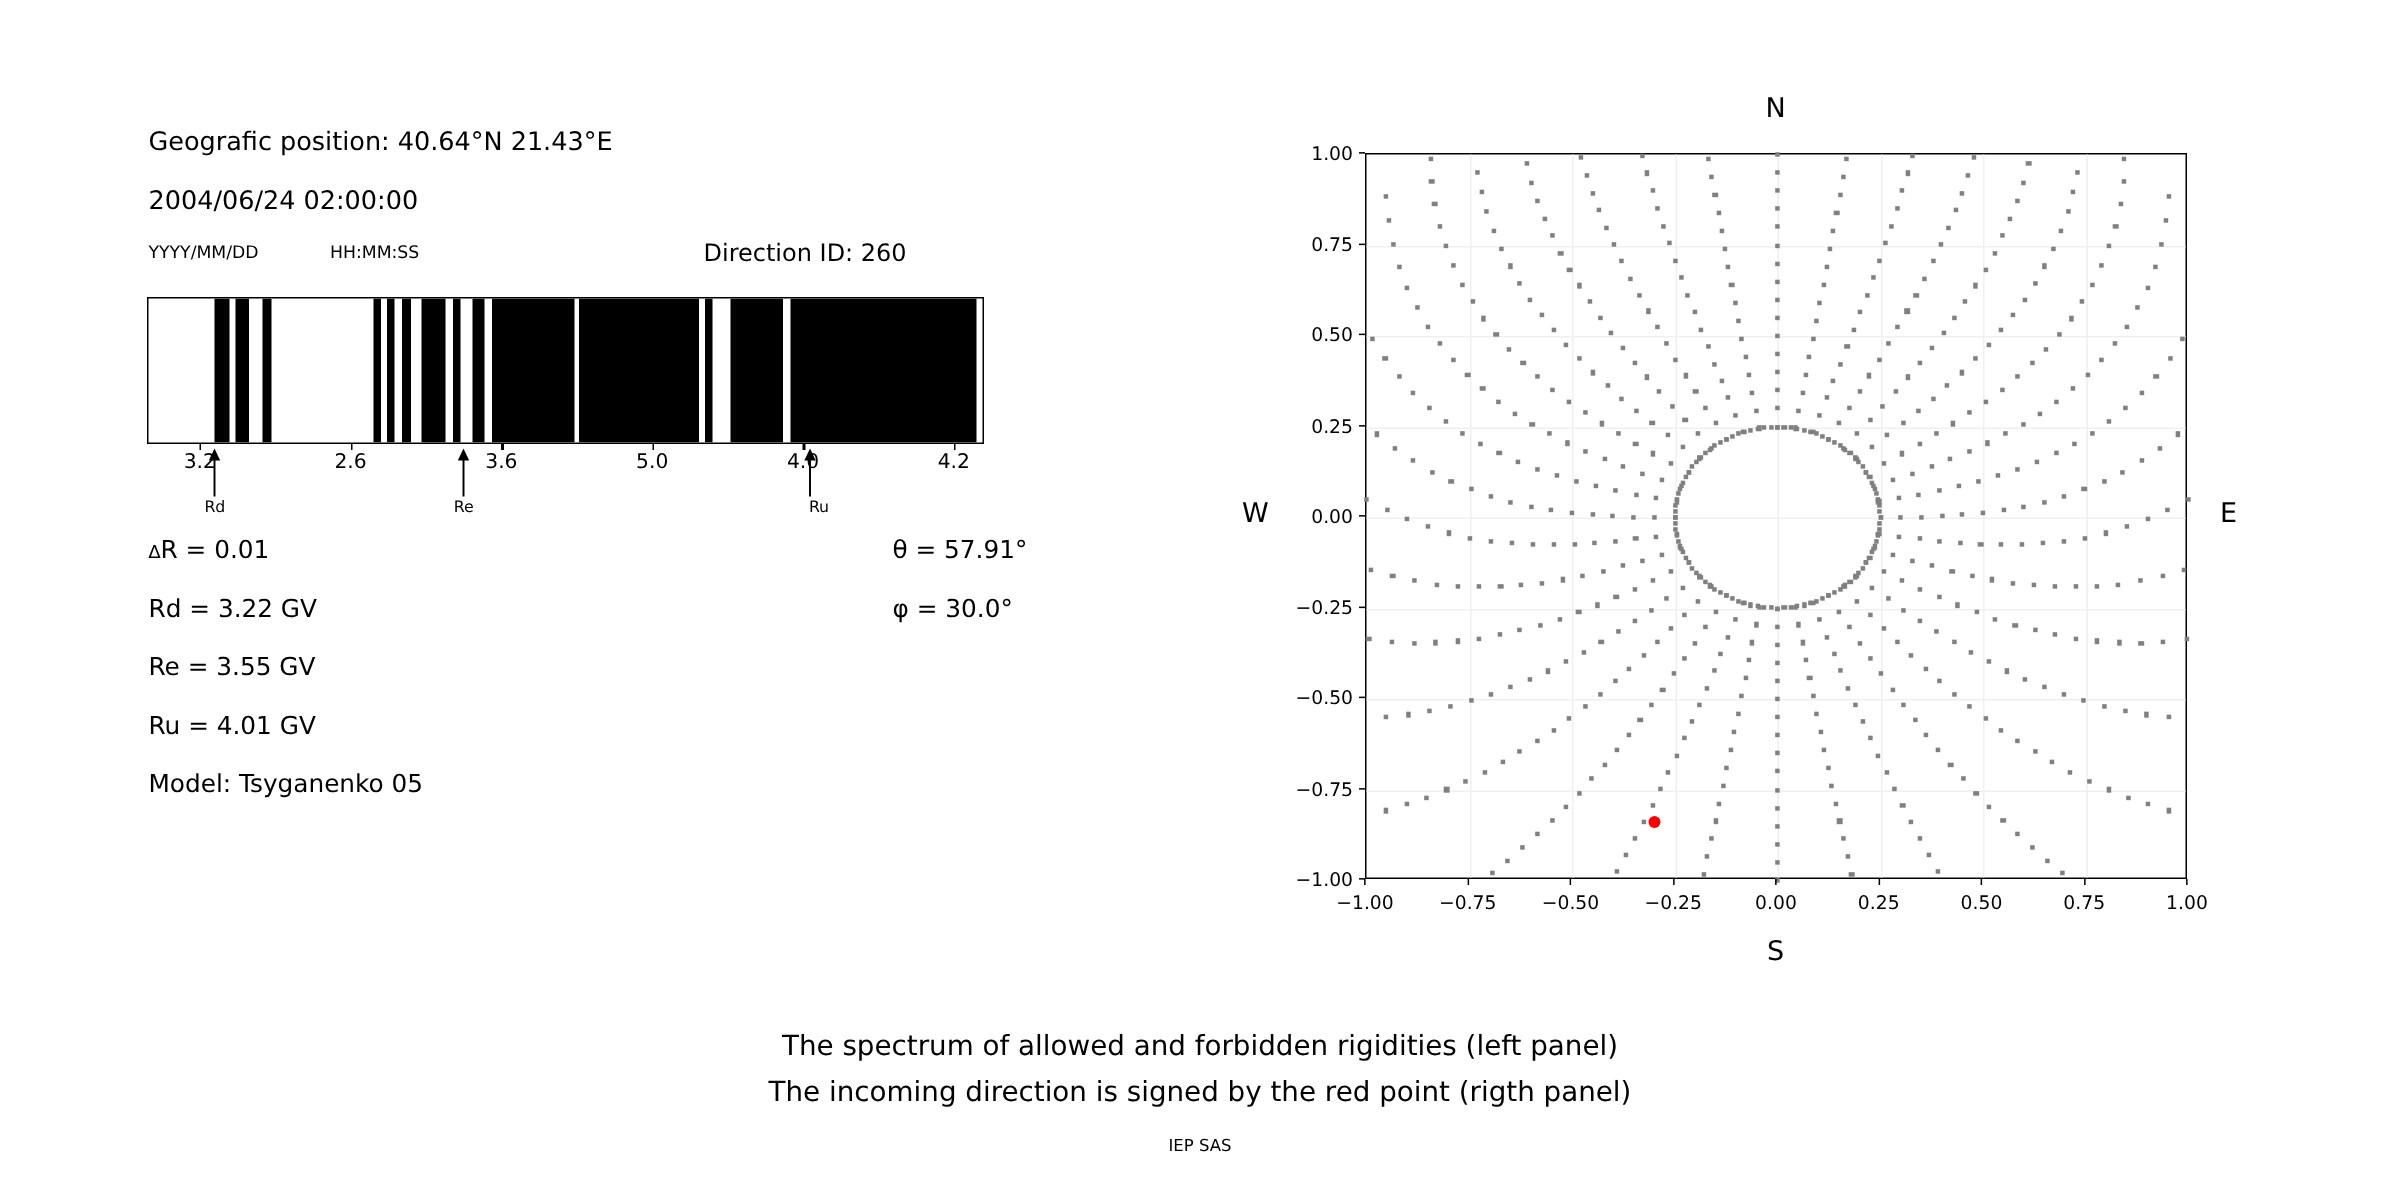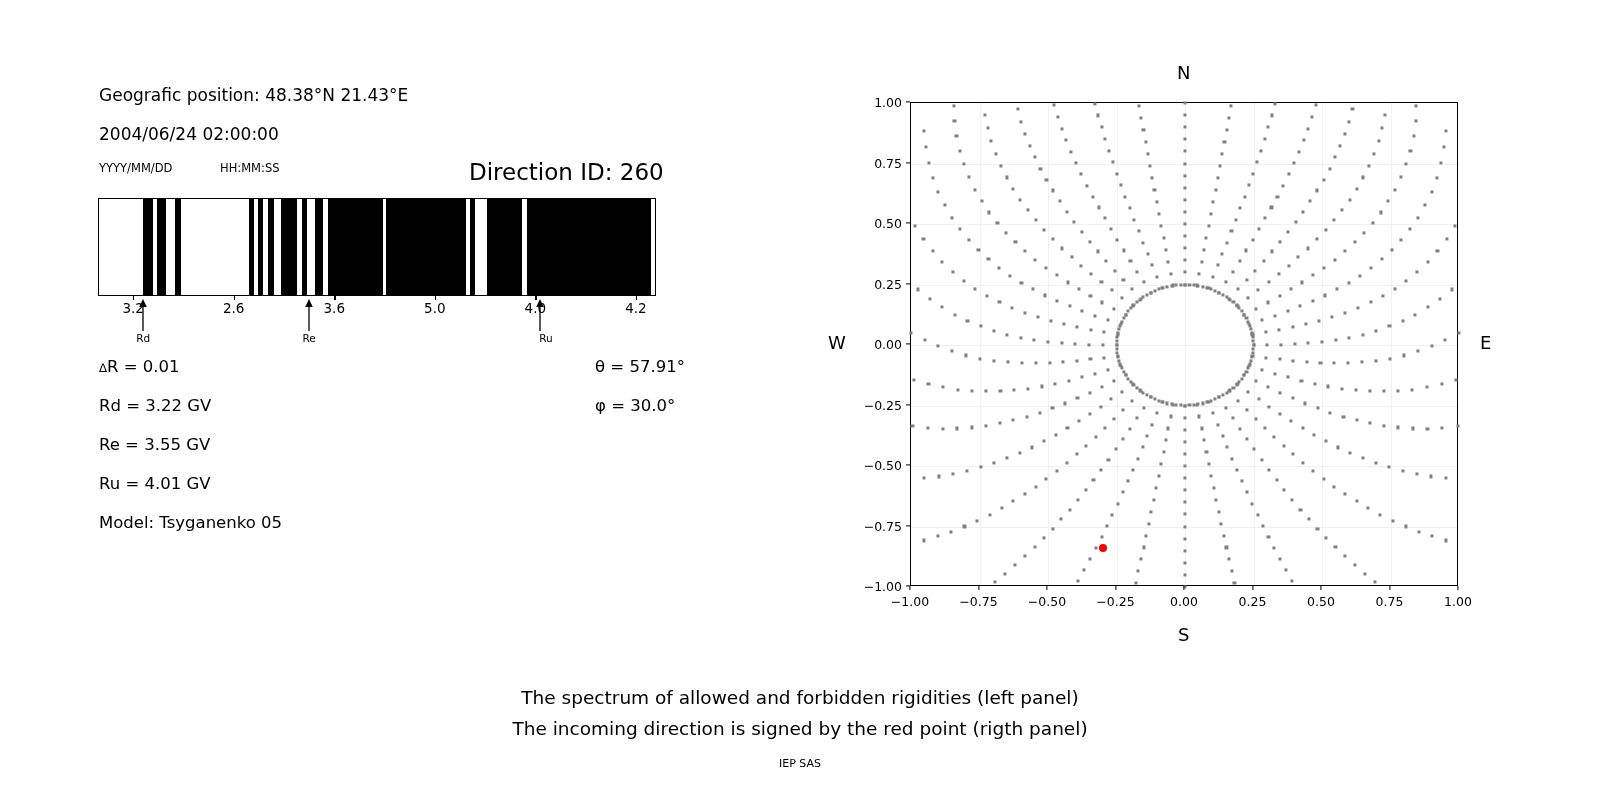--- a/index.html
+++ b/index.html
@@ -27,21 +27,21 @@
     white-space: nowrap;
     font-size: 17px;
     color: #000;
   }
   #geo-position { left: 99px; top: 85px; }
   #datetime-line { left: 99px; top: 124px; }
   #fmt-date { left: 99px; top: 161px; font-size: 11.5px; }
   #fmt-time { left: 220px; top: 161px; font-size: 11.5px; }
   #direction-id {
     left: 469px; top: 159px;
-    font-size: 23px;
+    font-size: 16px;
   }
 
   
   #spectrum-wrap {
     position: absolute;
     left: 98px; top: 198px;
     width: 558px; height: 98px;
   }
   #spectrum-box {
     position: absolute;
@@ -185,21 +185,21 @@
     top: 757px;
     text-align: center;
     font-size: 11px;
   }
 </style>
 </head>
 <body>
 
 <div id="left-panel">
 
-  <div class="info-line" id="geo-position">Geografic position: 48.38°N 21.43°E</div>
+  <div class="info-line" id="geo-position">Geografic position: 40.64°N 21.43°E</div>
 
   <div class="info-line" id="datetime-line">2004/06/24 02:00:00</div>
 
   <div class="info-line" id="fmt-date">YYYY/MM/DD</div>
 
   <div class="info-line" id="fmt-time">HH:MM:SS</div>
 
   <div class="info-line" id="direction-id">Direction ID: 260</div>
 
   <div id="spectrum-wrap">

